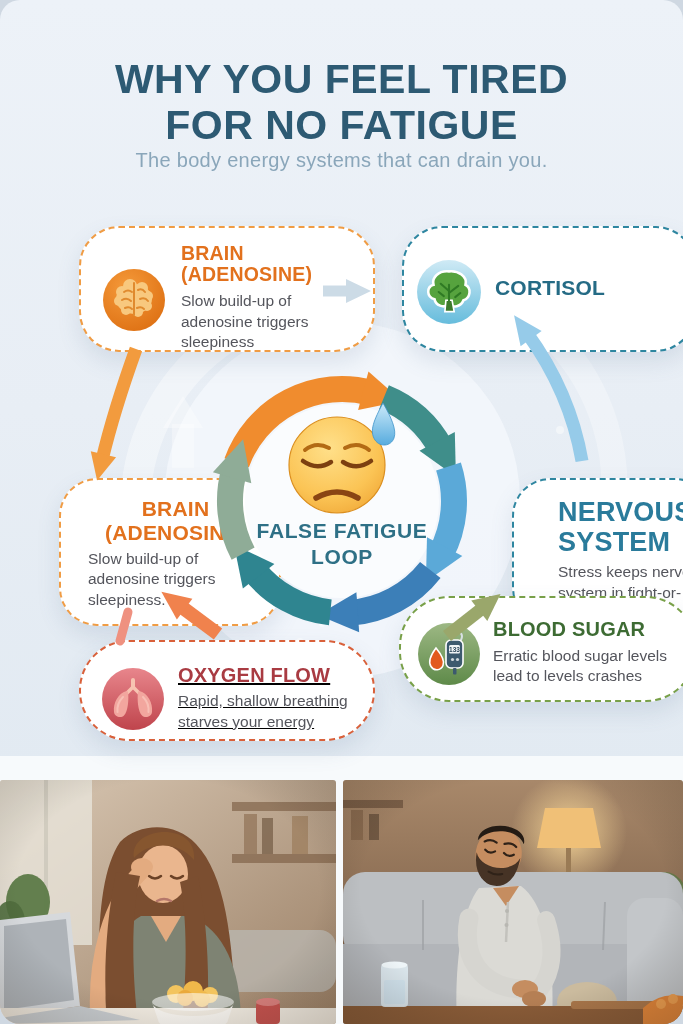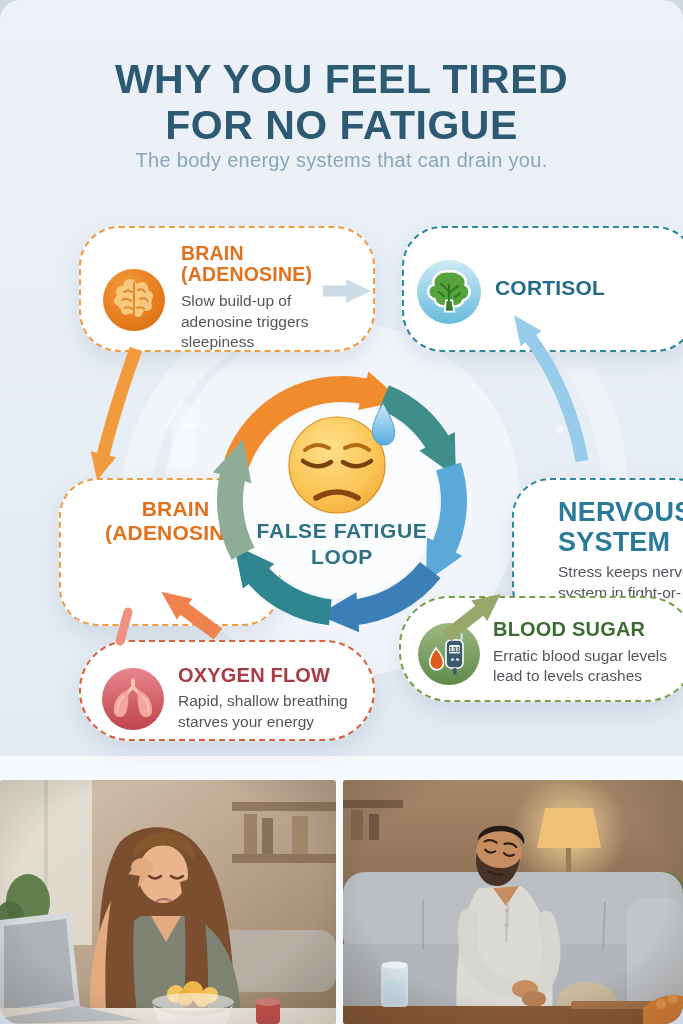--- a/index.html
+++ b/index.html
@@ -150,28 +150,29 @@
         </g>
       </svg>
     </div>
     <div class="card-text">
       <div class="card-title" style="color: rgb(37, 107, 133);">CORTISOL</div>
     </div>
   </div>
 
   <div class="card card-brain-left" style="border-color: rgb(240, 156, 68);">
     <div class="card-title" style="color: rgb(226, 113, 29);">BRAIN (ADENOSINE)</div>
+    <div class="card-body">Slow build-up of adenosine triggers sleepiness.</div>
   </div>
 
   <div class="card card-nervous" style="border-color: rgb(46, 134, 160);">
     <div class="card-title" style="color: rgb(42, 123, 155);">NERVOUS SYSTEM</div>
     <div class="card-body">Stress keeps nervous system in fight-or-flight</div>
   </div>
 
-  <div class="card card-oxygen" style="border-color: rgb(217, 96, 58);">
+  <div class="card card-oxygen" style="border-color: rgb(217, 96, 58); text-decoration: underline;">
     <div class="icon-wrap">
       <svg width="64" height="64" viewBox="0 0 64 64">
         <defs>
             <linearGradient id="gLu" x1="0" y1="0" x2="0" y2="1">
               <stop offset="0" stop-color="#e8868c"></stop>
               <stop offset="1" stop-color="#bf444c"></stop>
             </linearGradient>
           </defs>
         <circle cx="32" cy="32" r="31" fill="url(#gLu)"></circle>
         <rect x="30" y="11" width="4" height="11" rx="2" fill="#f7c3b1"></rect>

